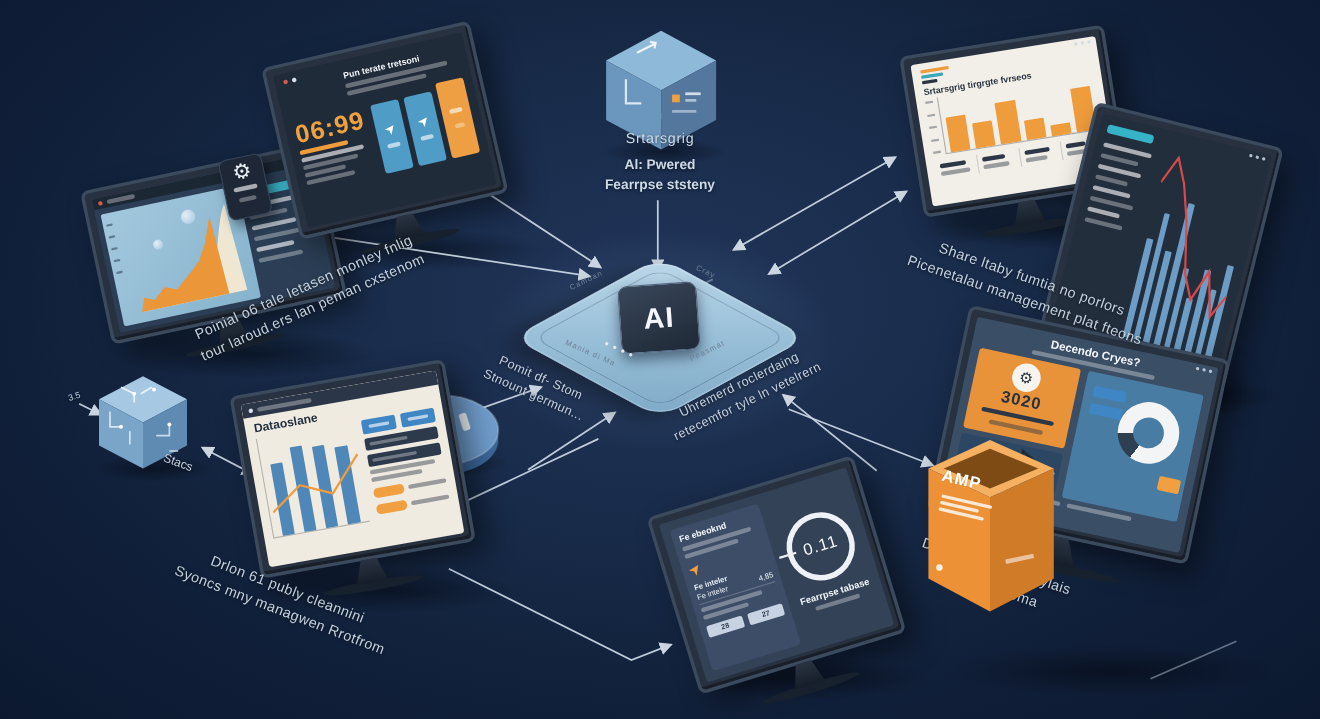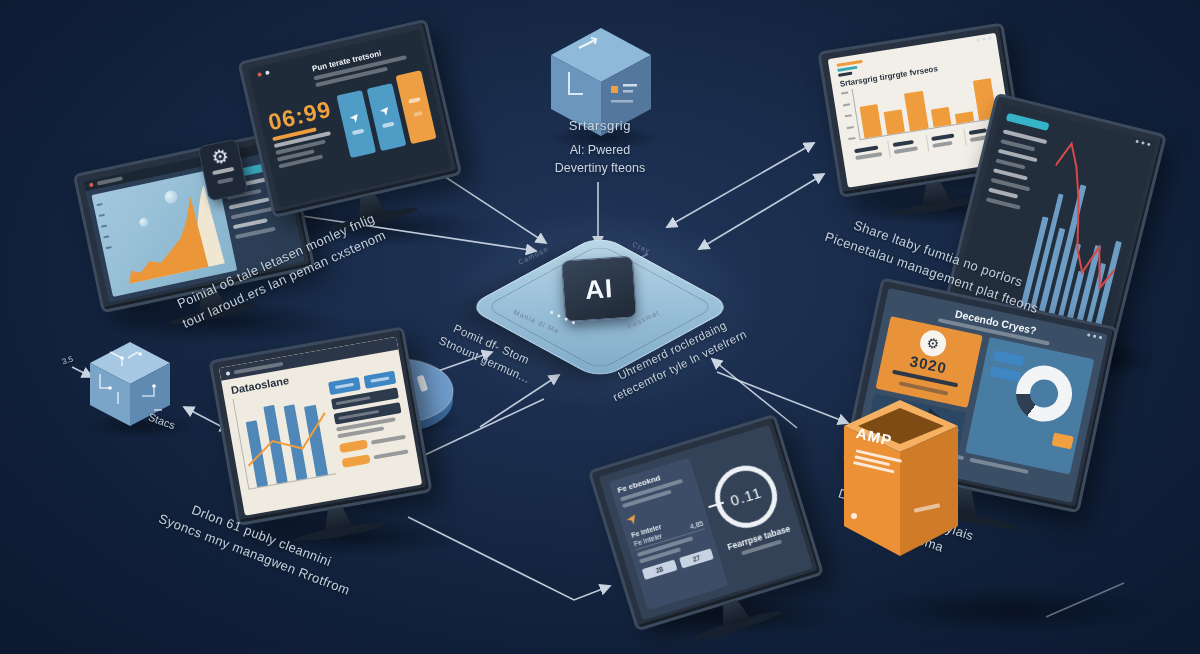--- a/index.html
+++ b/index.html
@@ -38,21 +38,21 @@
 
   
   .caption{position:absolute;z-index:2;color:#c3d0de;text-align:center;
     text-shadow:0 1px 3px rgba(0,0,0,.55);letter-spacing:.4px;}
   .caption span{display:block;white-space:nowrap;}
   .cap-main{font-size:13px;line-height:1.5;}
   .cap-small{font-size:11.5px;line-height:1.45;}
   .cubecap{position:absolute;left:600px;top:118px;z-index:2;transform:translateX(-50%);
     text-align:center;color:#ccd8e4;text-shadow:0 1px 3px rgba(0,0,0,.5);}
   .cubecap .l1{font-size:13px;letter-spacing:.6px;display:block;margin-bottom:9px;}
-  .cubecap .l2,.cubecap .l3{font-size:12.5px;display:block;line-height:1.4;}
+  .cubecap .l2,.cubecap .l3{font-size:12.5px;display:block;line-height:1.4;font-weight:bold;}
 
   
   .monitor{position:absolute;z-index:2;}
   .bezel{background:#27313f;border:3px solid #3c4a5e;border-radius:7px;padding:6px;
     box-shadow:10px 12px 26px rgba(0,0,0,.45), inset -2px -3px 0 rgba(0,0,0,.35);}
   .screen{position:relative;width:100%;height:100%;border-radius:3px;overflow:hidden;}
   .stand{width:36px;height:22px;margin:-1px auto 0;background:linear-gradient(#2a3442,#151d29);
     clip-path:polygon(30% 0,70% 0,90% 100%,10% 100%);}
   .mbase{width:92px;height:9px;margin:-2px auto 0;background:#17202d;border-radius:50%;}
   .winDots{position:absolute;top:3px;right:5px;display:flex;gap:3px;}
@@ -273,21 +273,21 @@
     <path d="M20,46 v22 h14" stroke="#e8f0f7" stroke-width="2" fill="none" opacity=".9"></path>
     <rect x="62" y="60" width="7" height="7" fill="#efa041"></rect>
     <rect x="74" y="58" width="14" height="2.5" fill="#e8f0f7" opacity=".85"></rect>
     <rect x="74" y="64" width="10" height="2.5" fill="#e8f0f7" opacity=".6"></rect>
     <rect x="62" y="74" width="22" height="2.5" fill="#e8f0f7" opacity=".5"></rect>
   </svg>
 
   <div class="cubecap">
     <span class="l1">Srtarsgrig</span>
     <span class="l2">Al: Pwered</span>
-    <span class="l3">Devertiny fteons</span>
+    <span class="l3">Fearrpse ststeny</span>
   </div>
 
   <svg class="cubeSm" width="84" height="88" viewBox="0 0 84 88">
     <polygon points="42,2 82,23 42,44 2,23" fill="#a6c8e2"></polygon>
     <polygon points="2,23 42,44 42,86 2,65" fill="#7aa4c8"></polygon>
     <polygon points="42,44 82,23 82,65 42,86" fill="#5f8ab2"></polygon>
     <path d="M22,12 l12,6 m0,0 v8 m16,-14 l-10,6" stroke="#f2f7fb" stroke-width="1.5" fill="none" opacity=".9"></path>
     <circle cx="34" cy="18" r="1.8" fill="#fff"></circle>
     <circle cx="52" cy="14" r="1.8" fill="#fff"></circle>
     <path d="M12,34 v14 h10 M30,52 v12" stroke="#eaf2f8" stroke-width="1.5" fill="none" opacity=".85"></path>

